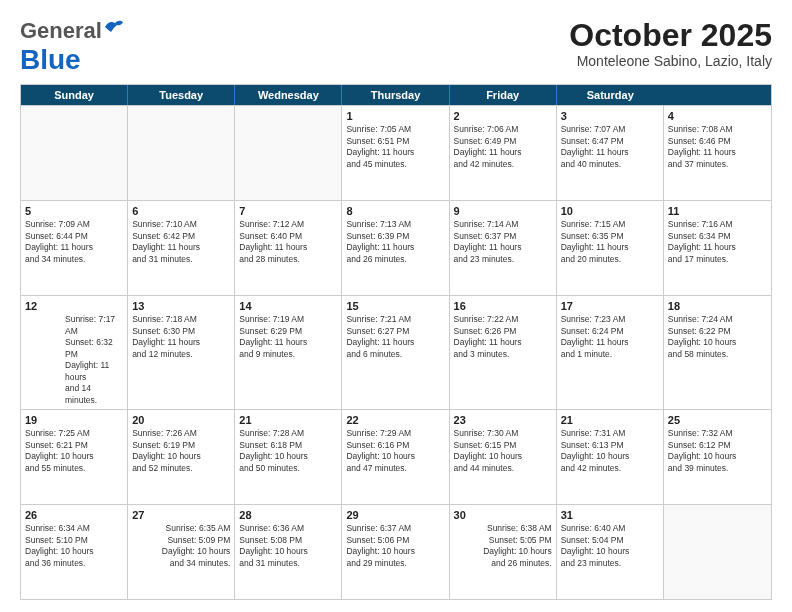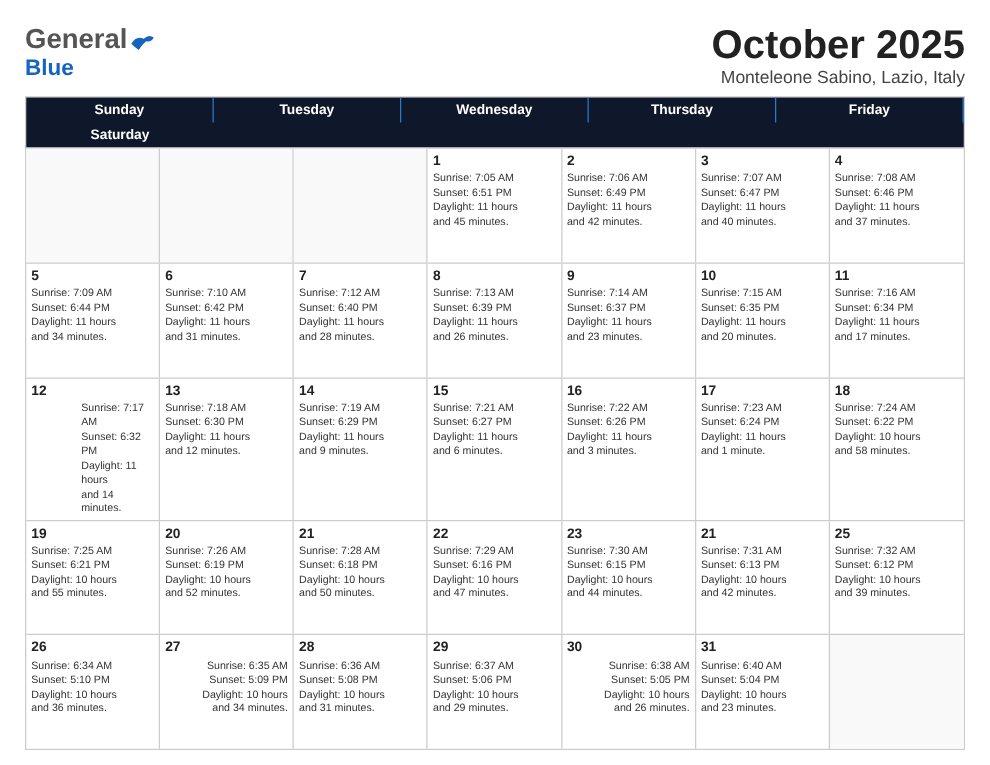--- a/index.html
+++ b/index.html
@@ -42,22 +42,22 @@
       color: #444;
     }
     .calendar {
       flex: 1;
       display: flex;
       flex-direction: column;
       border: 1px solid #ccc;
     }
     .cal-header {
       display: grid;
-      grid-template-columns: repeat(5, 1fr);
-      background: #0f172a;
+      grid-template-columns: repeat(7, 1fr);
+      background: #0c4a6e;
     }
     .cal-header-cell {
       color: #fff;
       font-size: 11px;
       font-weight: bold;
       text-align: center;
       padding: 4px 2px;
       border-right: 1px solid #2979d0;
     }
     .cal-header-cell:last-child { border-right: none; }
@@ -89,24 +89,24 @@
       display: block;
       margin-bottom: 1px;
     }
     .cell-info {
       font-size: 8.5px;
       color: #333;
       line-height: 1.35;
     }
     .logo-row {
       display: flex;
-      align-items: flex-end;
+      align-items: flex-start;
     }
     .logo-g { color: #555; font-size: 22px; font-weight: bold; }
-    .logo-b { color: #1565c0; font-size: 18px; font-weight: bold; }
+    .logo-b { color: #1565c0; font-size: 28px; font-weight: bold; }
     .bird-svg { margin-left: 1px; }
   </style>
 </head>
 <body>
 
 <div class="page">
   <div class="header">
     <div class="logo">
       <div class="logo-row">
         <span class="logo-g">General</span>

